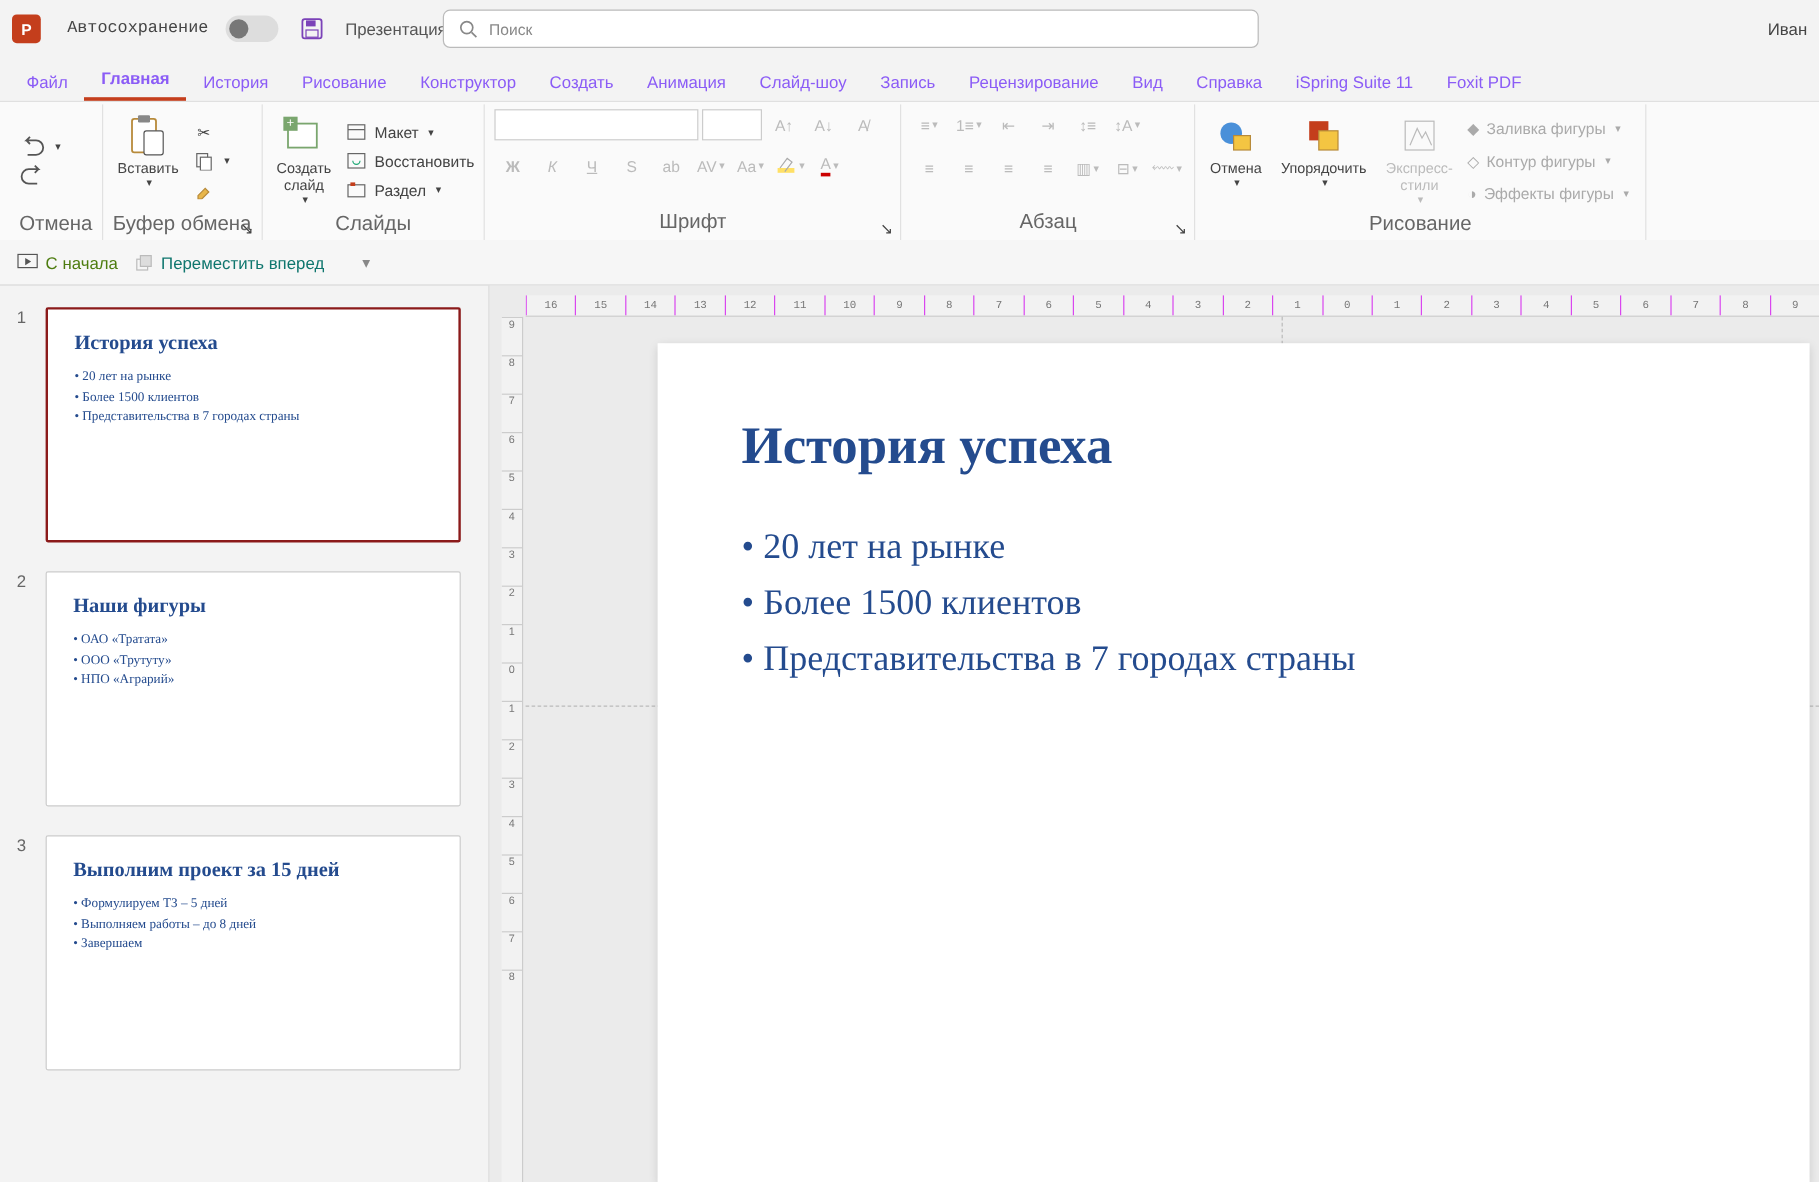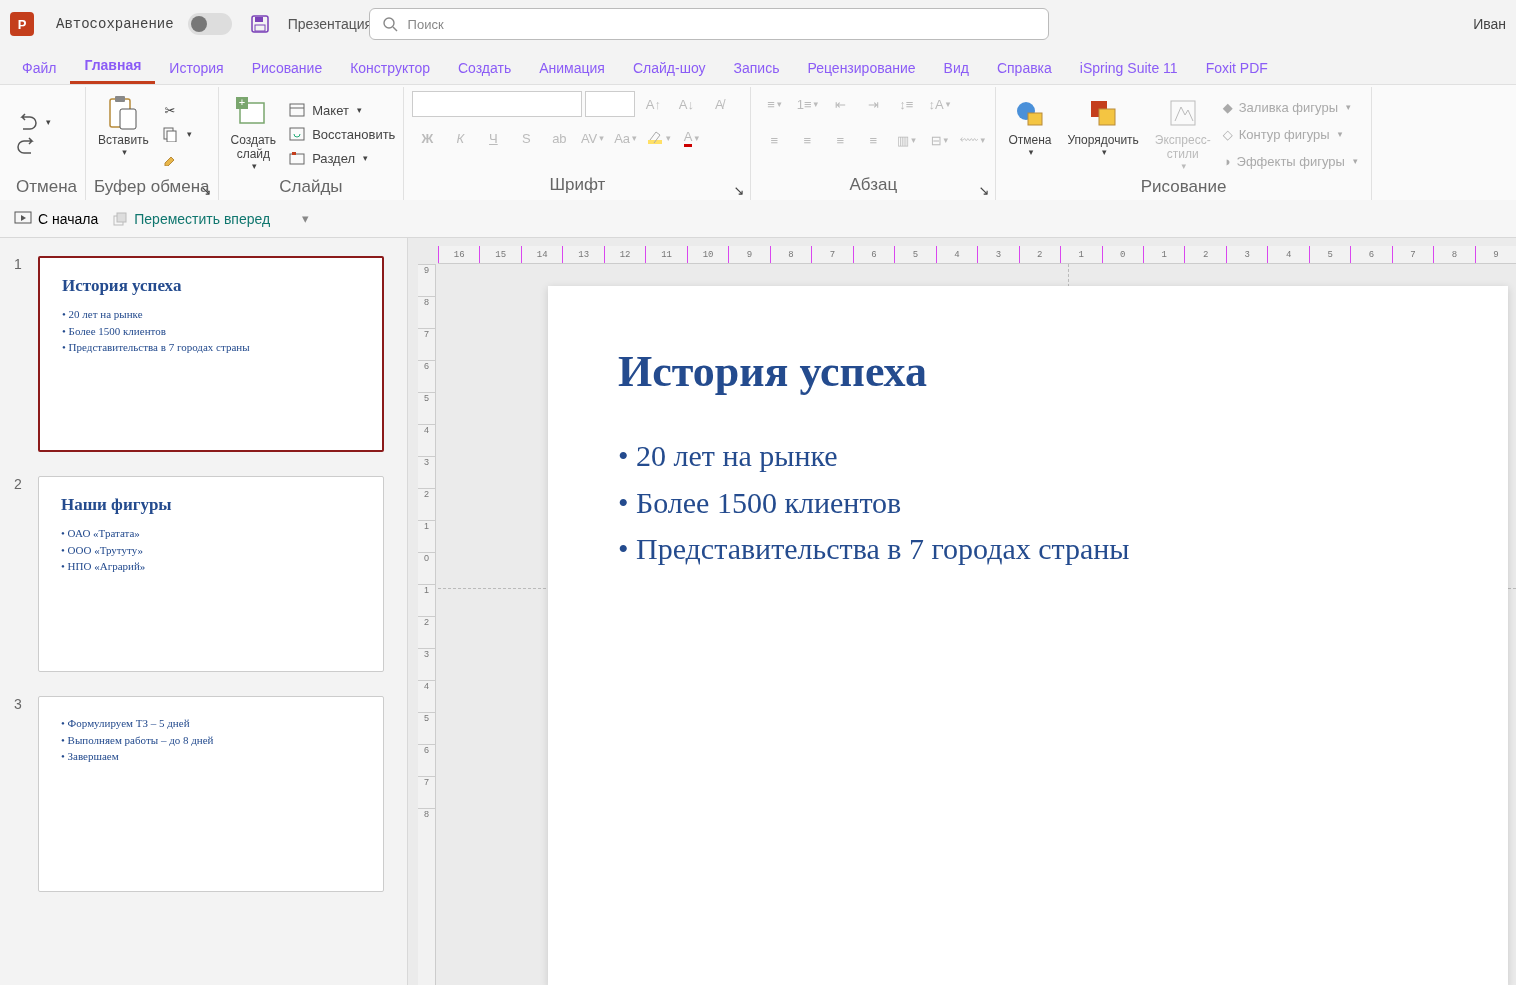--- a/index.html
+++ b/index.html
@@ -36,21 +36,21 @@
 .font-row { display: flex; align-items: center; gap: 3px; flex-wrap: wrap; width: 330px; }
 .fontname { width: 170px; height: 26px; border: 1px solid #ccc; background: #fff; }
 .fontsize { width: 50px; height: 26px; border: 1px solid #ccc; background: #fff; }
 .para-row { display: flex; align-items: center; gap: 3px; }
 .dialog-launch { position: absolute; right: 3px; bottom: 3px; width: 14px; height: 14px; }
 .group.rel { position: relative; }
 .shape-cmd { font-size: 13px; color: #aaa; display: flex; align-items: center; gap: 6px; margin: 3px 0; }
 
 
 .qat { height: 38px; border-bottom: 1px solid #d8d8d8; display: flex; align-items: center; padding: 0 14px; gap: 14px; background:#f6f6f6;}
-.qat .qbtn { display: flex; align-items: center; gap: 6px; font-size: 14px; color: #000000; }
+.qat .qbtn { display: flex; align-items: center; gap: 6px; font-size: 14px; color: #4d7c0f; }
 .qat .qbtn.disabled { color: #0f766e; }
 
 
 .workspace { display: flex; height: calc(985px - 48px - 36px - 116px - 38px); }
 .thumbs { width: 408px; border-right: 1px solid #d8d8d8; padding: 18px 14px; overflow: hidden; }
 .thumb-row { display: flex; gap: 12px; margin-bottom: 24px; }
 .thumb-num { width: 12px; font-size: 14px; color: #666; }
 .thumb { width: 346px; height: 196px; background: #fff; border: 1px solid #ccc; border-radius: 2px; padding: 18px 22px; }
 .thumb.selected { border: 2px solid #8b1a1a; }
 .thumb-title { color: #244b8e; font-family: "Times New Roman", serif; font-weight: bold; font-size: 17px; margin-bottom: 10px; }
@@ -379,20 +379,21 @@
       <div class="thumb">
         <div class="thumb-title">Наши фигуры</div>
         <div class="thumb-bullet">• ОАО «Тратата»</div>
         <div class="thumb-bullet">• ООО «Трутуту»</div>
         <div class="thumb-bullet">• НПО «Аграрий»</div>
       </div>
     </div>
     <div class="thumb-row">
       <div class="thumb-num">3</div>
       <div class="thumb">
+        <div class="thumb-title">Выполним проект за 15 дней</div>
         <div class="thumb-bullet">• Формулируем ТЗ – 5 дней</div>
         <div class="thumb-bullet">• Выполняем работы – до 8 дней</div>
         <div class="thumb-bullet">• Завершаем</div>
       </div>
     </div>
   </div>
 
   <div class="canvas-area">
     <div class="ruler-h" id="rulerH">
         <span>16</span>

